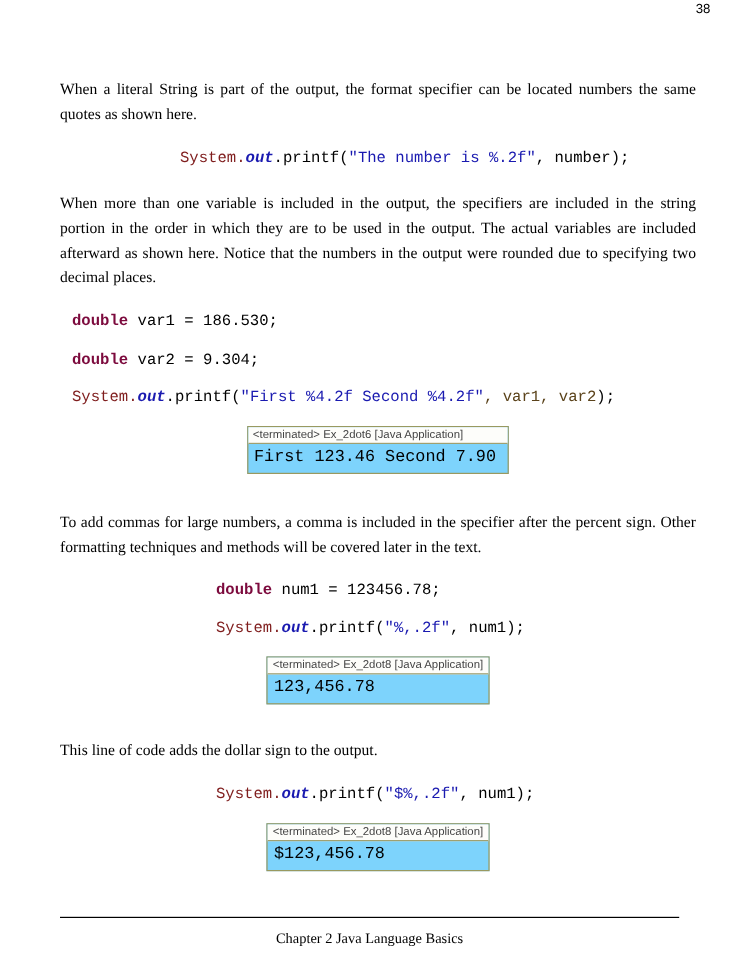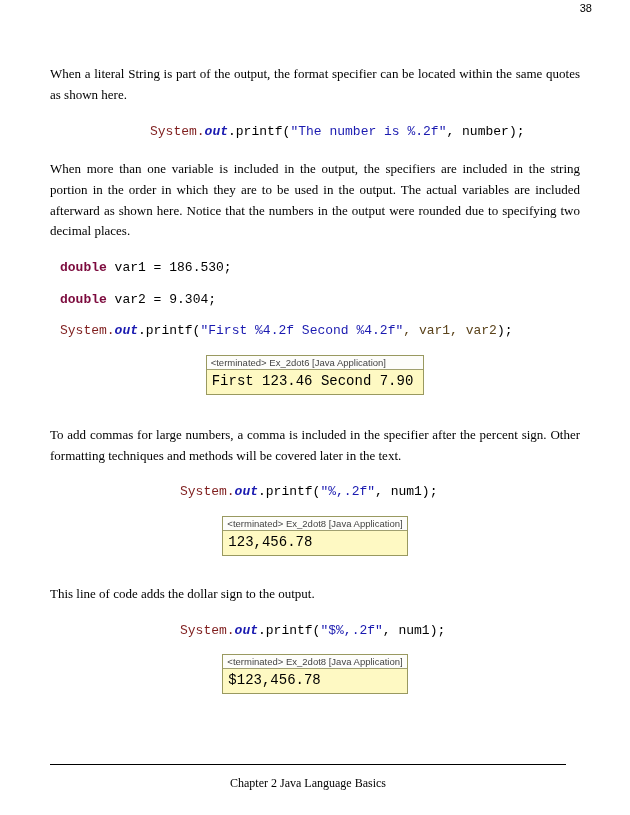--- a/index.html
+++ b/index.html
@@ -46,21 +46,21 @@
   .indent1 { padding-left: 100px; }
   .indent2 { padding-left: 130px; }
   .kw { color: #7c0a3d; font-weight: bold; }
   .sys { color: #7f1d1d; margin-top: 41px; }
   .fld { color: #1a1ab0; font-style: italic; font-weight: bold;}
   .str { color: #1a1ab0; }
   .var2 { color: #5b431b; }
   .output-box {
     display: inline-block;
     border: 1px solid #999960;
-    background: #fef9c3;
+    background: #7dd3fc;
     text-align: left;
     margin-top: 14px;
     padding: 0;
   }
   .output-header {
     font-family: Arial, sans-serif;
     font-size: 9.5px;
     padding: 1px 4px 1px 4px;
     border-bottom: 1px solid #a0a070;
     color: #444;
@@ -86,21 +86,21 @@
     font-family: Georgia, serif;
     font-size: 12px;
   }
 </style>
 </head>
 <body>
 
 <div class="page">
   <div class="page-number">38</div>
 
-  <p class="body-text" style="margin-top:26px">When a literal String is part of the output, the format specifier can be located within the same quotes as shown here.</p>
+  <p class="body-text" style="margin-top:26px">When a literal String is part of the output, the format specifier can be located numbers the same quotes as shown here.</p>
 
   <div class="code-block indent1">
     <p class="code-line"><span class="sys">System.</span><span class="fld">out</span><span>.printf(</span><span class="str">"The number is %.2f"</span><span>, number);</span></p>
   </div>
 
   <p class="body-text">When more than one variable is included in the output, the specifiers are included in the string portion in the order in which they are to be used in the output.  The actual variables are included afterward as shown here.  Notice that the numbers in the output were rounded due to specifying two decimal places.</p>
 
   <div class="code-block" style="padding-left:10px">
     <p class="code-line"><span class="kw">double</span><span> var1 = 186.530;</span></p>
     <p class="code-line" style="margin-top:12px"><span class="kw">double</span><span> var2 = 9.304;</span></p>
@@ -110,20 +110,21 @@
   <div class="center">
     <div class="output-box">
       <div class="output-header">&lt;terminated&gt; Ex_2dot6 [Java Application]</div>
       <div class="output-body">First 123.46 Second 7.90</div>
     </div>
   </div>
 
   <p class="body-text" style="margin-top:30px">To add commas for large numbers, a comma is included in the specifier after the percent sign.  Other formatting techniques and methods will be covered later in the text.</p>
 
   <div class="code-block indent2">
+    <p class="code-line"><span class="kw">double</span><span> num1 = 123456.78;</span></p>
     <p class="code-line" style="margin-top:12px"><span class="sys">System.</span><span class="fld">out</span><span>.printf(</span><span class="str">"%,.2f"</span><span>, num1);</span></p>
   </div>
 
   <div class="center">
     <div class="output-box">
       <div class="output-header">&lt;terminated&gt; Ex_2dot8 [Java Application]</div>
       <div class="output-body">123,456.78</div>
     </div>
   </div>
 

